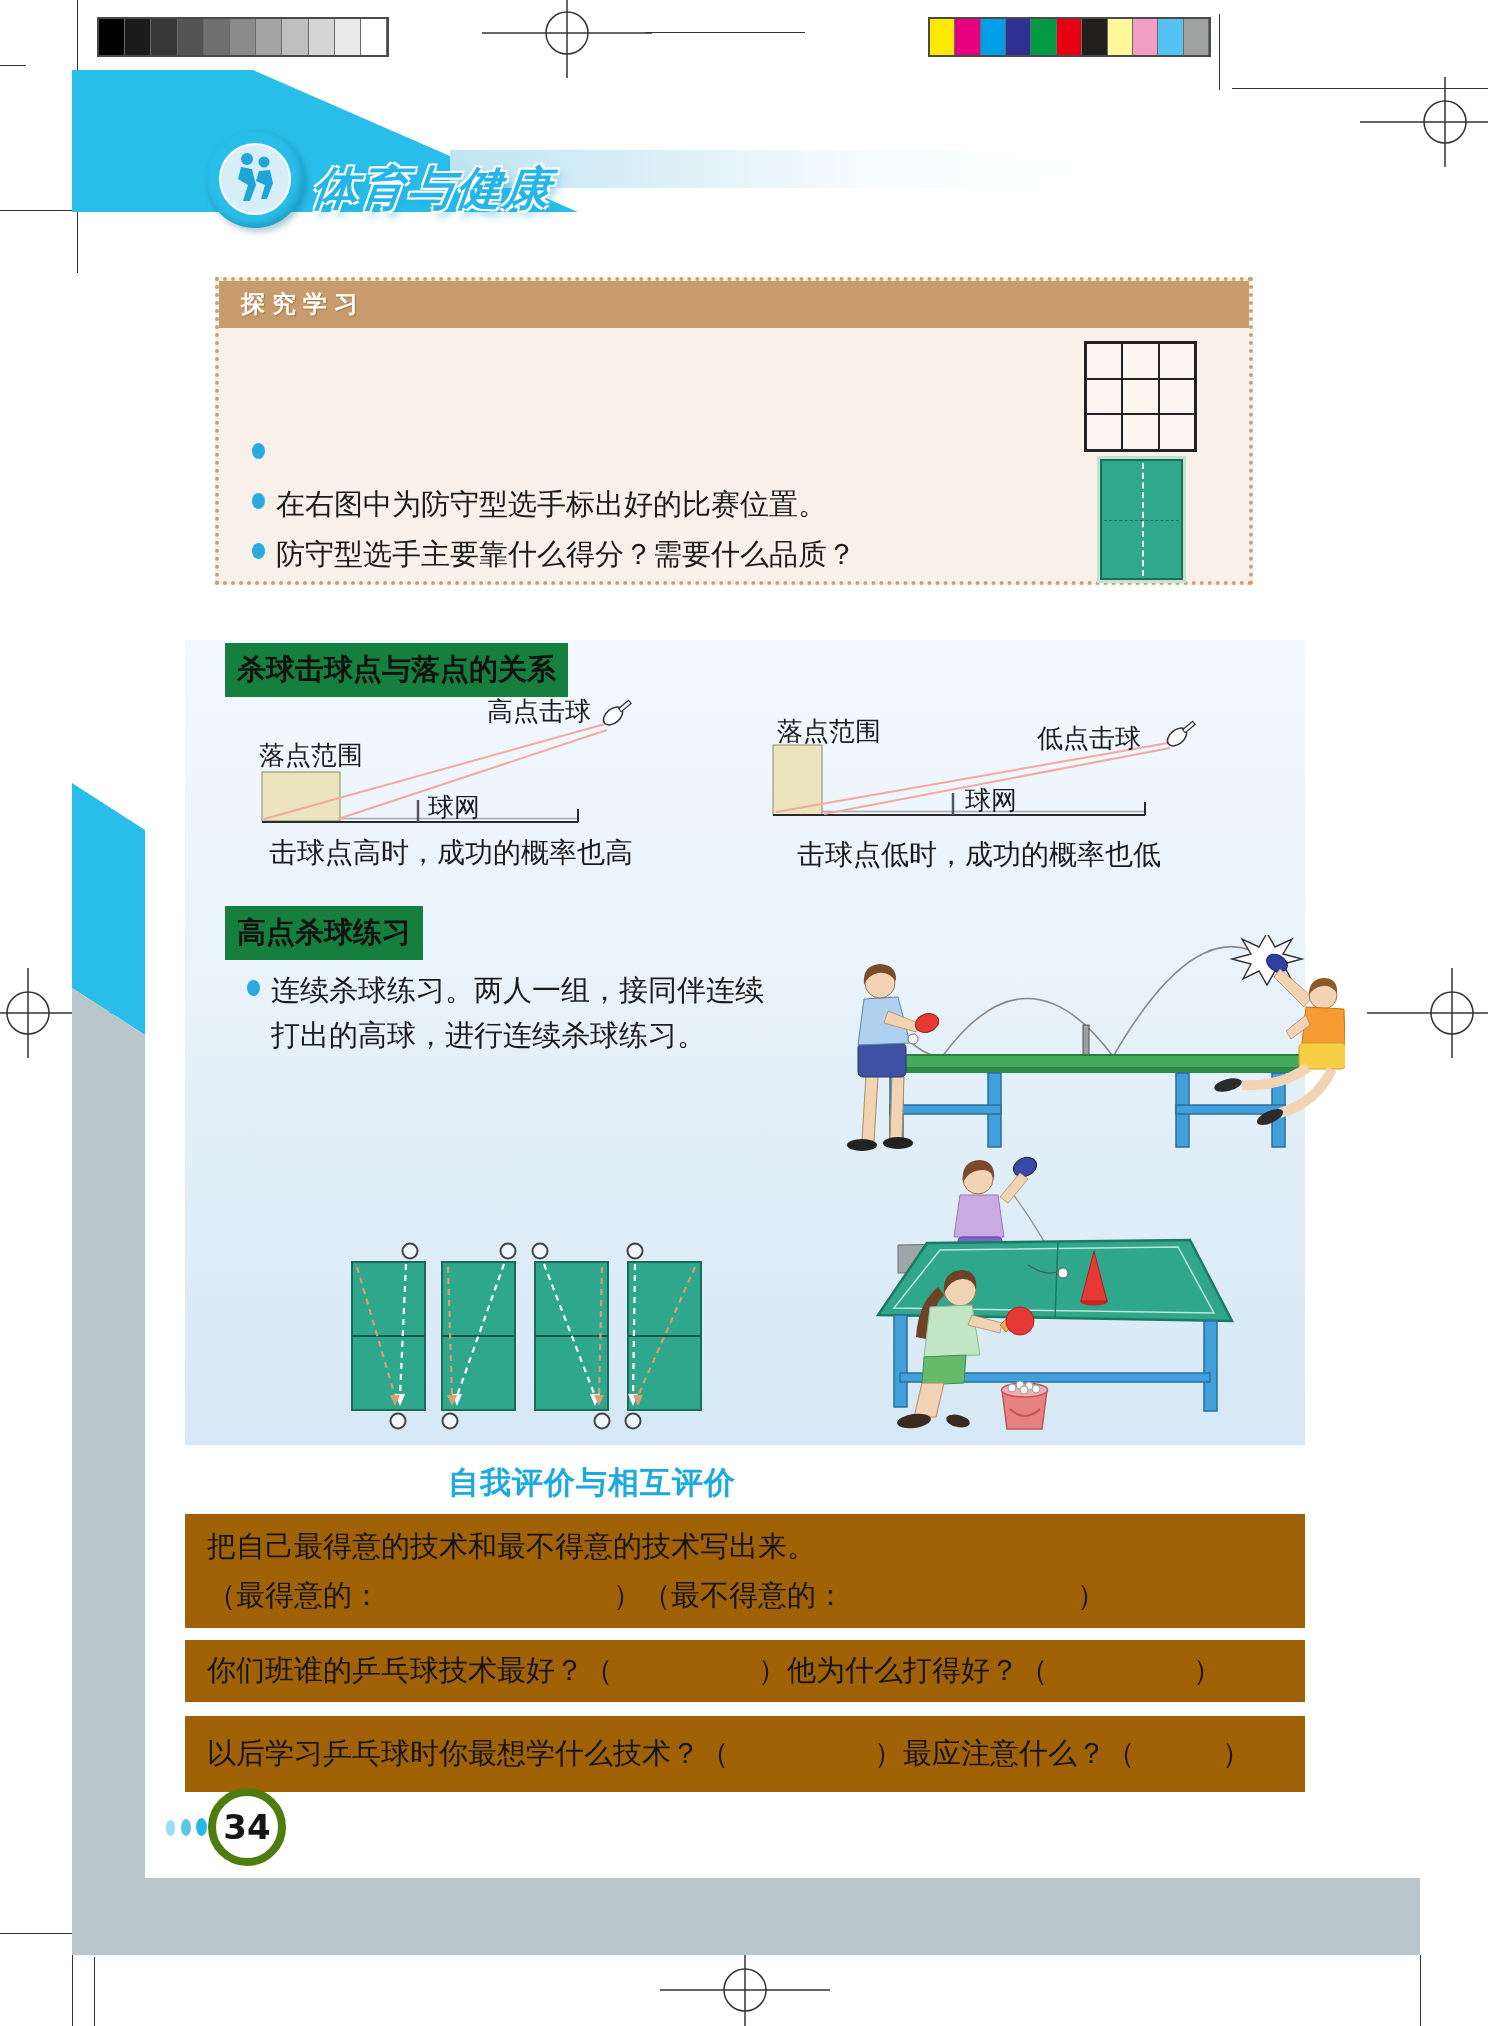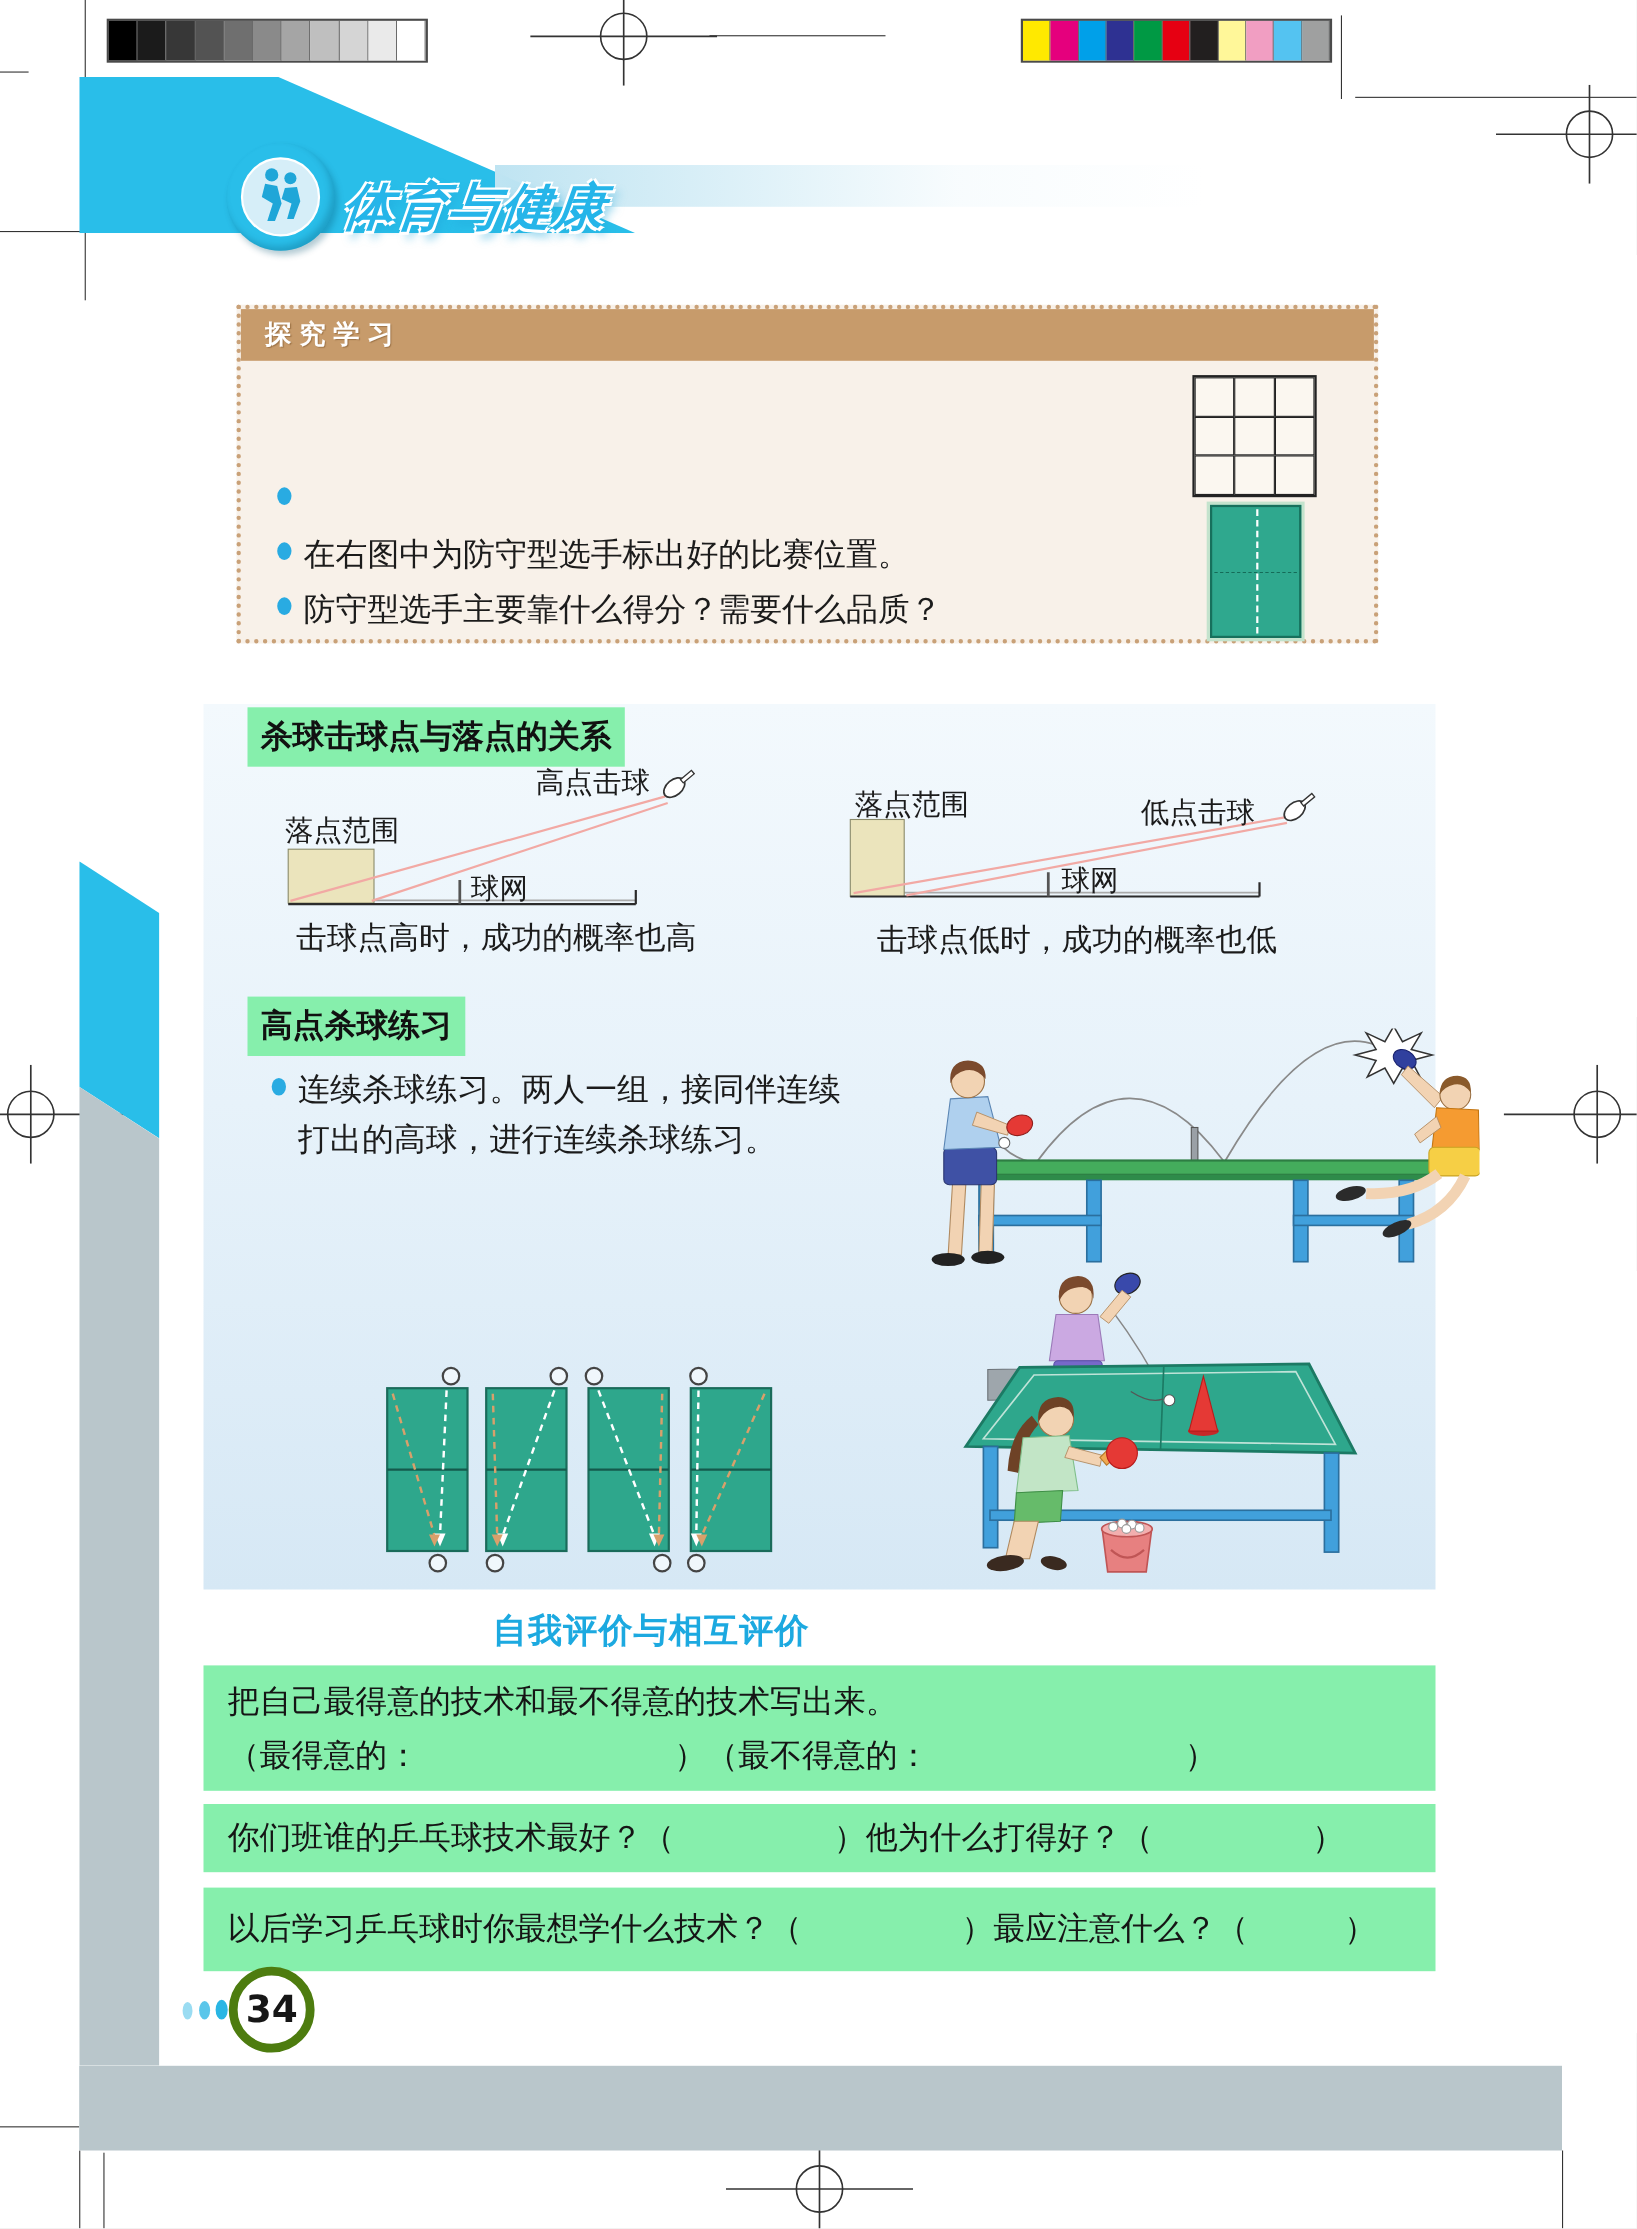--- a/index.html
+++ b/index.html
@@ -37,31 +37,31 @@
          grid-template-columns:repeat(3,1fr);grid-template-rows:repeat(3,1fr);
          border:2px solid #222;background:#FBF7F0;box-sizing:border-box;}
   .grid3 div{border:1px solid #222;}
   .mini-table{position:absolute;left:881px;top:178px;width:83px;height:121px;background:#2FA88E;
          border:2px solid #17705C;box-shadow:0 0 0 3px #C4E3CD;box-sizing:border-box;}
   .mini-table .mt-v{position:absolute;left:50%;top:2px;bottom:2px;border-left:2px dashed #fff;}
   .mini-table .mt-h{position:absolute;top:50%;left:2px;right:2px;border-top:1px dashed #156B58;}
   
   .panel{position:absolute;left:185px;top:640px;width:1120px;height:805px;
          background:linear-gradient(180deg,#F3F9FD 0%,#E7F2FA 45%,#D6E8F5 100%);}
-  .sec-title{position:absolute;background:#86efac;padding:7px 12px;
+  .sec-title{position:absolute;background:#15803d;padding:7px 12px;
          font-family:"DejaVu Sans","Liberation Sans",sans-serif;font-weight:bold;font-size:29px;color:#111;}
   .diagram-label{font-family:"DejaVu Serif","Liberation Serif",serif;font-size:26px;fill:#1b1b1b;}
   .diagram-caption{font-family:"DejaVu Serif","Liberation Serif",serif;font-size:28px;fill:#1b1b1b;}
   .pbullet{position:absolute;display:flex;gap:11px;font-size:29px;line-height:45px;}
   .pbullet .dot{flex:0 0 13px;width:13px;height:16px;border-radius:50%;background:#29ABE2;margin-top:12px;}
   .pbullet .txt{width:505px;}
   
   .eval-title{position:absolute;left:448px;top:1462px;font-family:"DejaVu Sans","Liberation Sans",sans-serif;
          font-weight:bold;font-size:31px;letter-spacing:1px;color:#1CA9E0;}
-  .eval-row{position:absolute;left:185px;width:1120px;background:#86efac;box-sizing:border-box;
+  .eval-row{position:absolute;left:185px;width:1120px;background:#a16207;box-sizing:border-box;
          padding-left:22px;padding-right:12px;font-size:29px;color:#151515;}
   
   .strip-cyan{position:absolute;left:72px;top:783px;width:73px;height:252px;background:#29BEE9;
          clip-path:polygon(0 0,100% 18.7%,100% 100%,0 81.3%);}
   .strip-gray{position:absolute;left:72px;top:988px;width:73px;height:890px;background:#B9C6CB;
          clip-path:polygon(0 0,100% 5.3%,100% 100%,0 100%);}
   .band-gray{position:absolute;left:72px;top:1878px;width:1348px;height:77px;background:#B9C6CB;}
   .pn-dot{position:absolute;border-radius:50%;}
   .pn-circle{position:absolute;left:208px;top:1788px;width:78px;height:78px;border-radius:50%;
          background:#fff;border:8px solid #4d7c0f;box-sizing:border-box;display:flex;align-items:center;justify-content:center;

